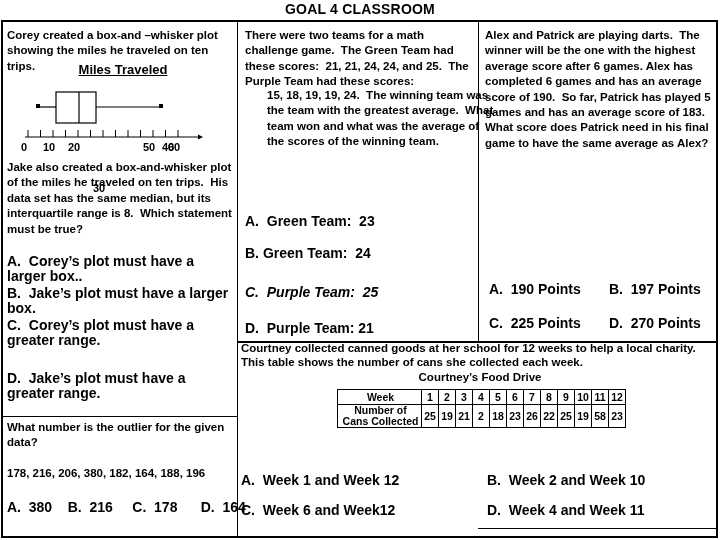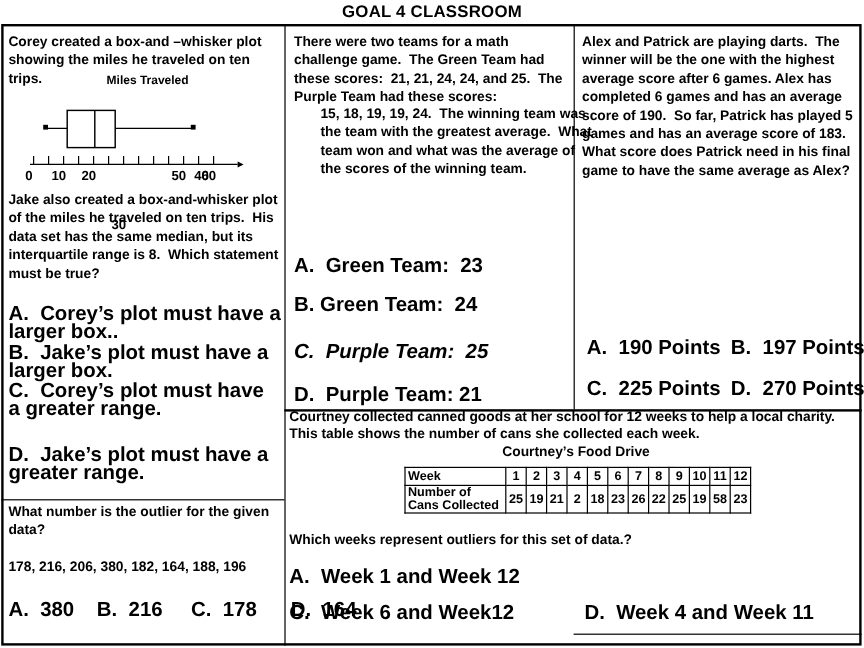--- a/index.html
+++ b/index.html
@@ -61,51 +61,52 @@
   
   .tx {
     position: absolute;
     font-size: 11.5px;
     font-weight: bold;
     line-height: 15.4px;
     white-space: pre-wrap;
   }
   .opt {
     position: absolute;
-    font-size: 17px;
+    font-size: 14px;
     font-weight: bold;
     line-height: 15px;
     white-space: pre;
   }
   .center { text-align: center; }
 
   
   .plot-title {
     position: absolute;
-    font-size: 10px;
-    font-weight: bold;
-    text-align: center;
+    font-size: 13px;
+    font-weight: bold;
+    text-align: center;
+    text-decoration: underline;
   }
   svg.boxplot { position: absolute; }
   table.cans {
     position: absolute;
     border-collapse: collapse;
     font-size: 10.5px;
     font-weight: bold;
     font-family: "Liberation Sans", sans-serif;
   }
   table.cans th, table.cans td {
     border: 1px solid #000;
     padding: 0;
     text-align: center;
     height: 15px;
     box-sizing: border-box;
   }
   table.cans th.label, table.cans td.label {
-    text-align: left;
+    text-align: center;
     padding-left: 2px;
     width: 84px;
     font-weight: bold;
   }
   table.cans td.num, table.cans th.num {
     width: 17px;
   }
   .label-two-line {
     display: block;
     line-height: 11px;
@@ -237,19 +238,19 @@
       <td class="num">26</td>
       <td class="num">22</td>
       <td class="num">25</td>
       <td class="num">19</td>
       <td class="num">58</td>
       <td class="num">23</td>
     </tr>
   </tbody>
     </table>
 
-  <div class="tx" style="left:241px; top:443px; width:478px;">Which weeks represent outliers for this set of data.?</div>
 
   <div class="opt" style="left:241px; top:473px;">A.  Week 1 and Week 12</div>
+  <div class="opt" style="left:487px; top:473px;">B.  Week 2 and Week 10</div>
   <div class="opt" style="left:241px; top:503px;">C.  Week 6 and Week12</div>
   <div class="opt" style="left:487px; top:503px;">D.  Week 4 and Week 11</div>
 
 </div>
 
 </body></html>

